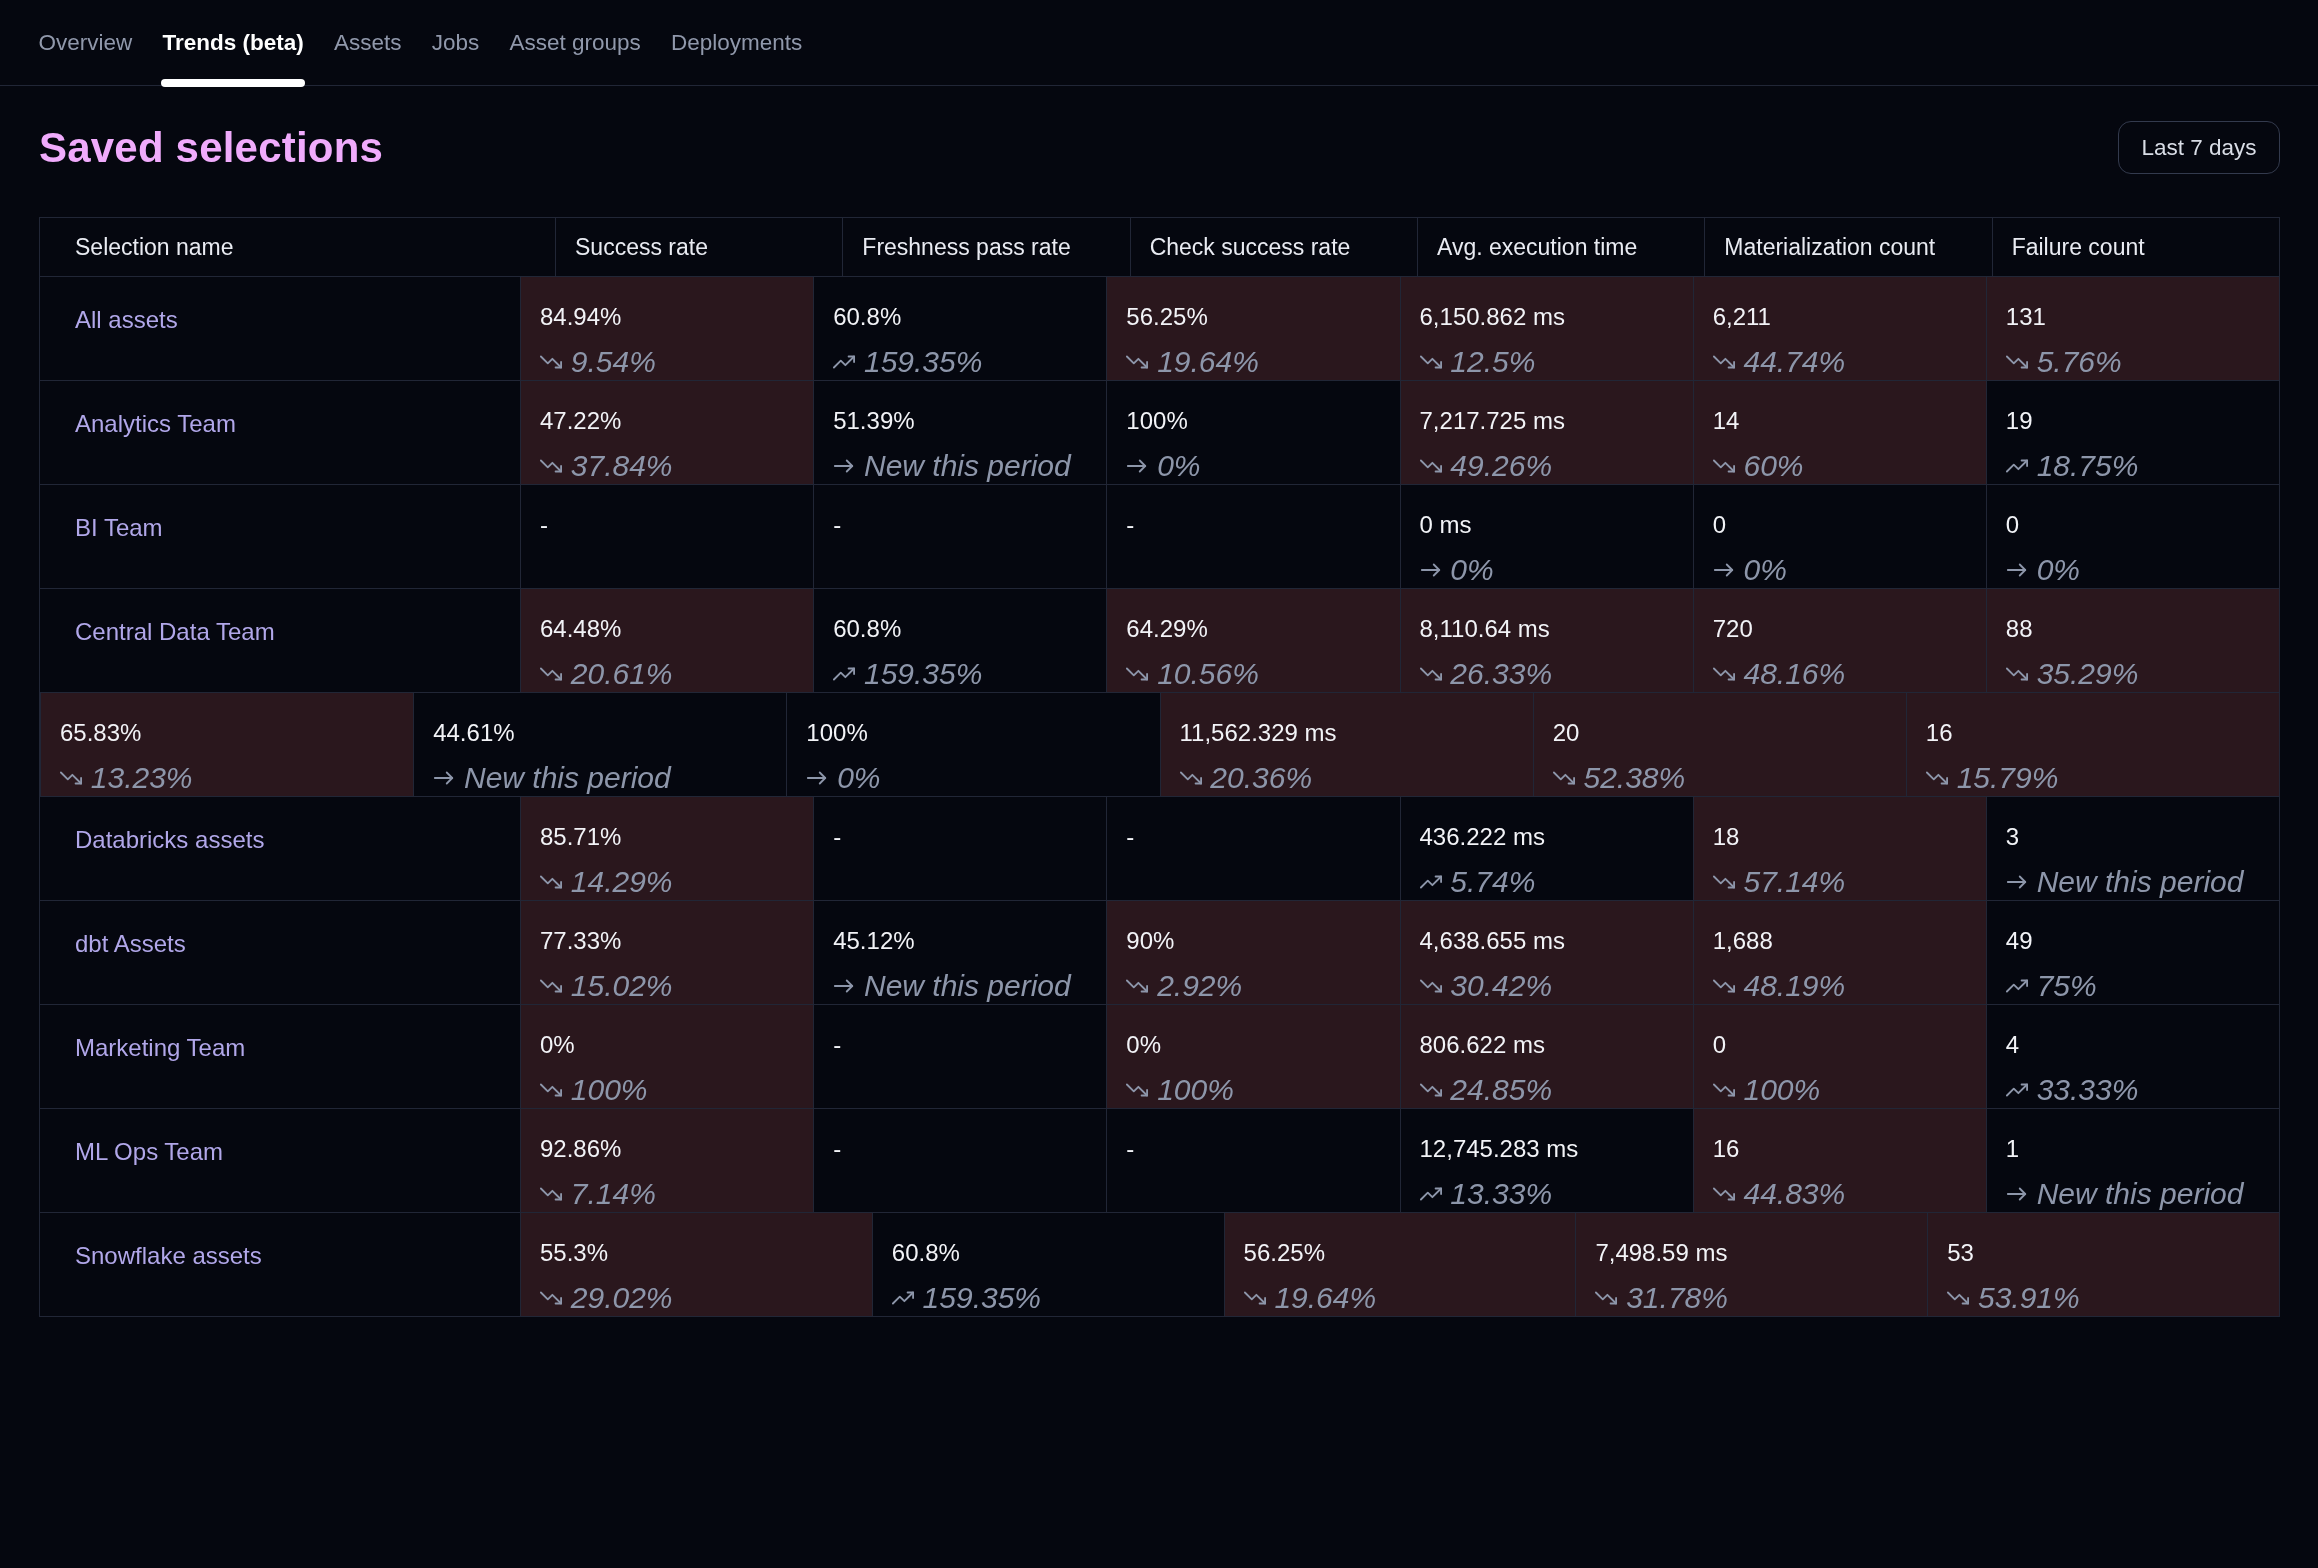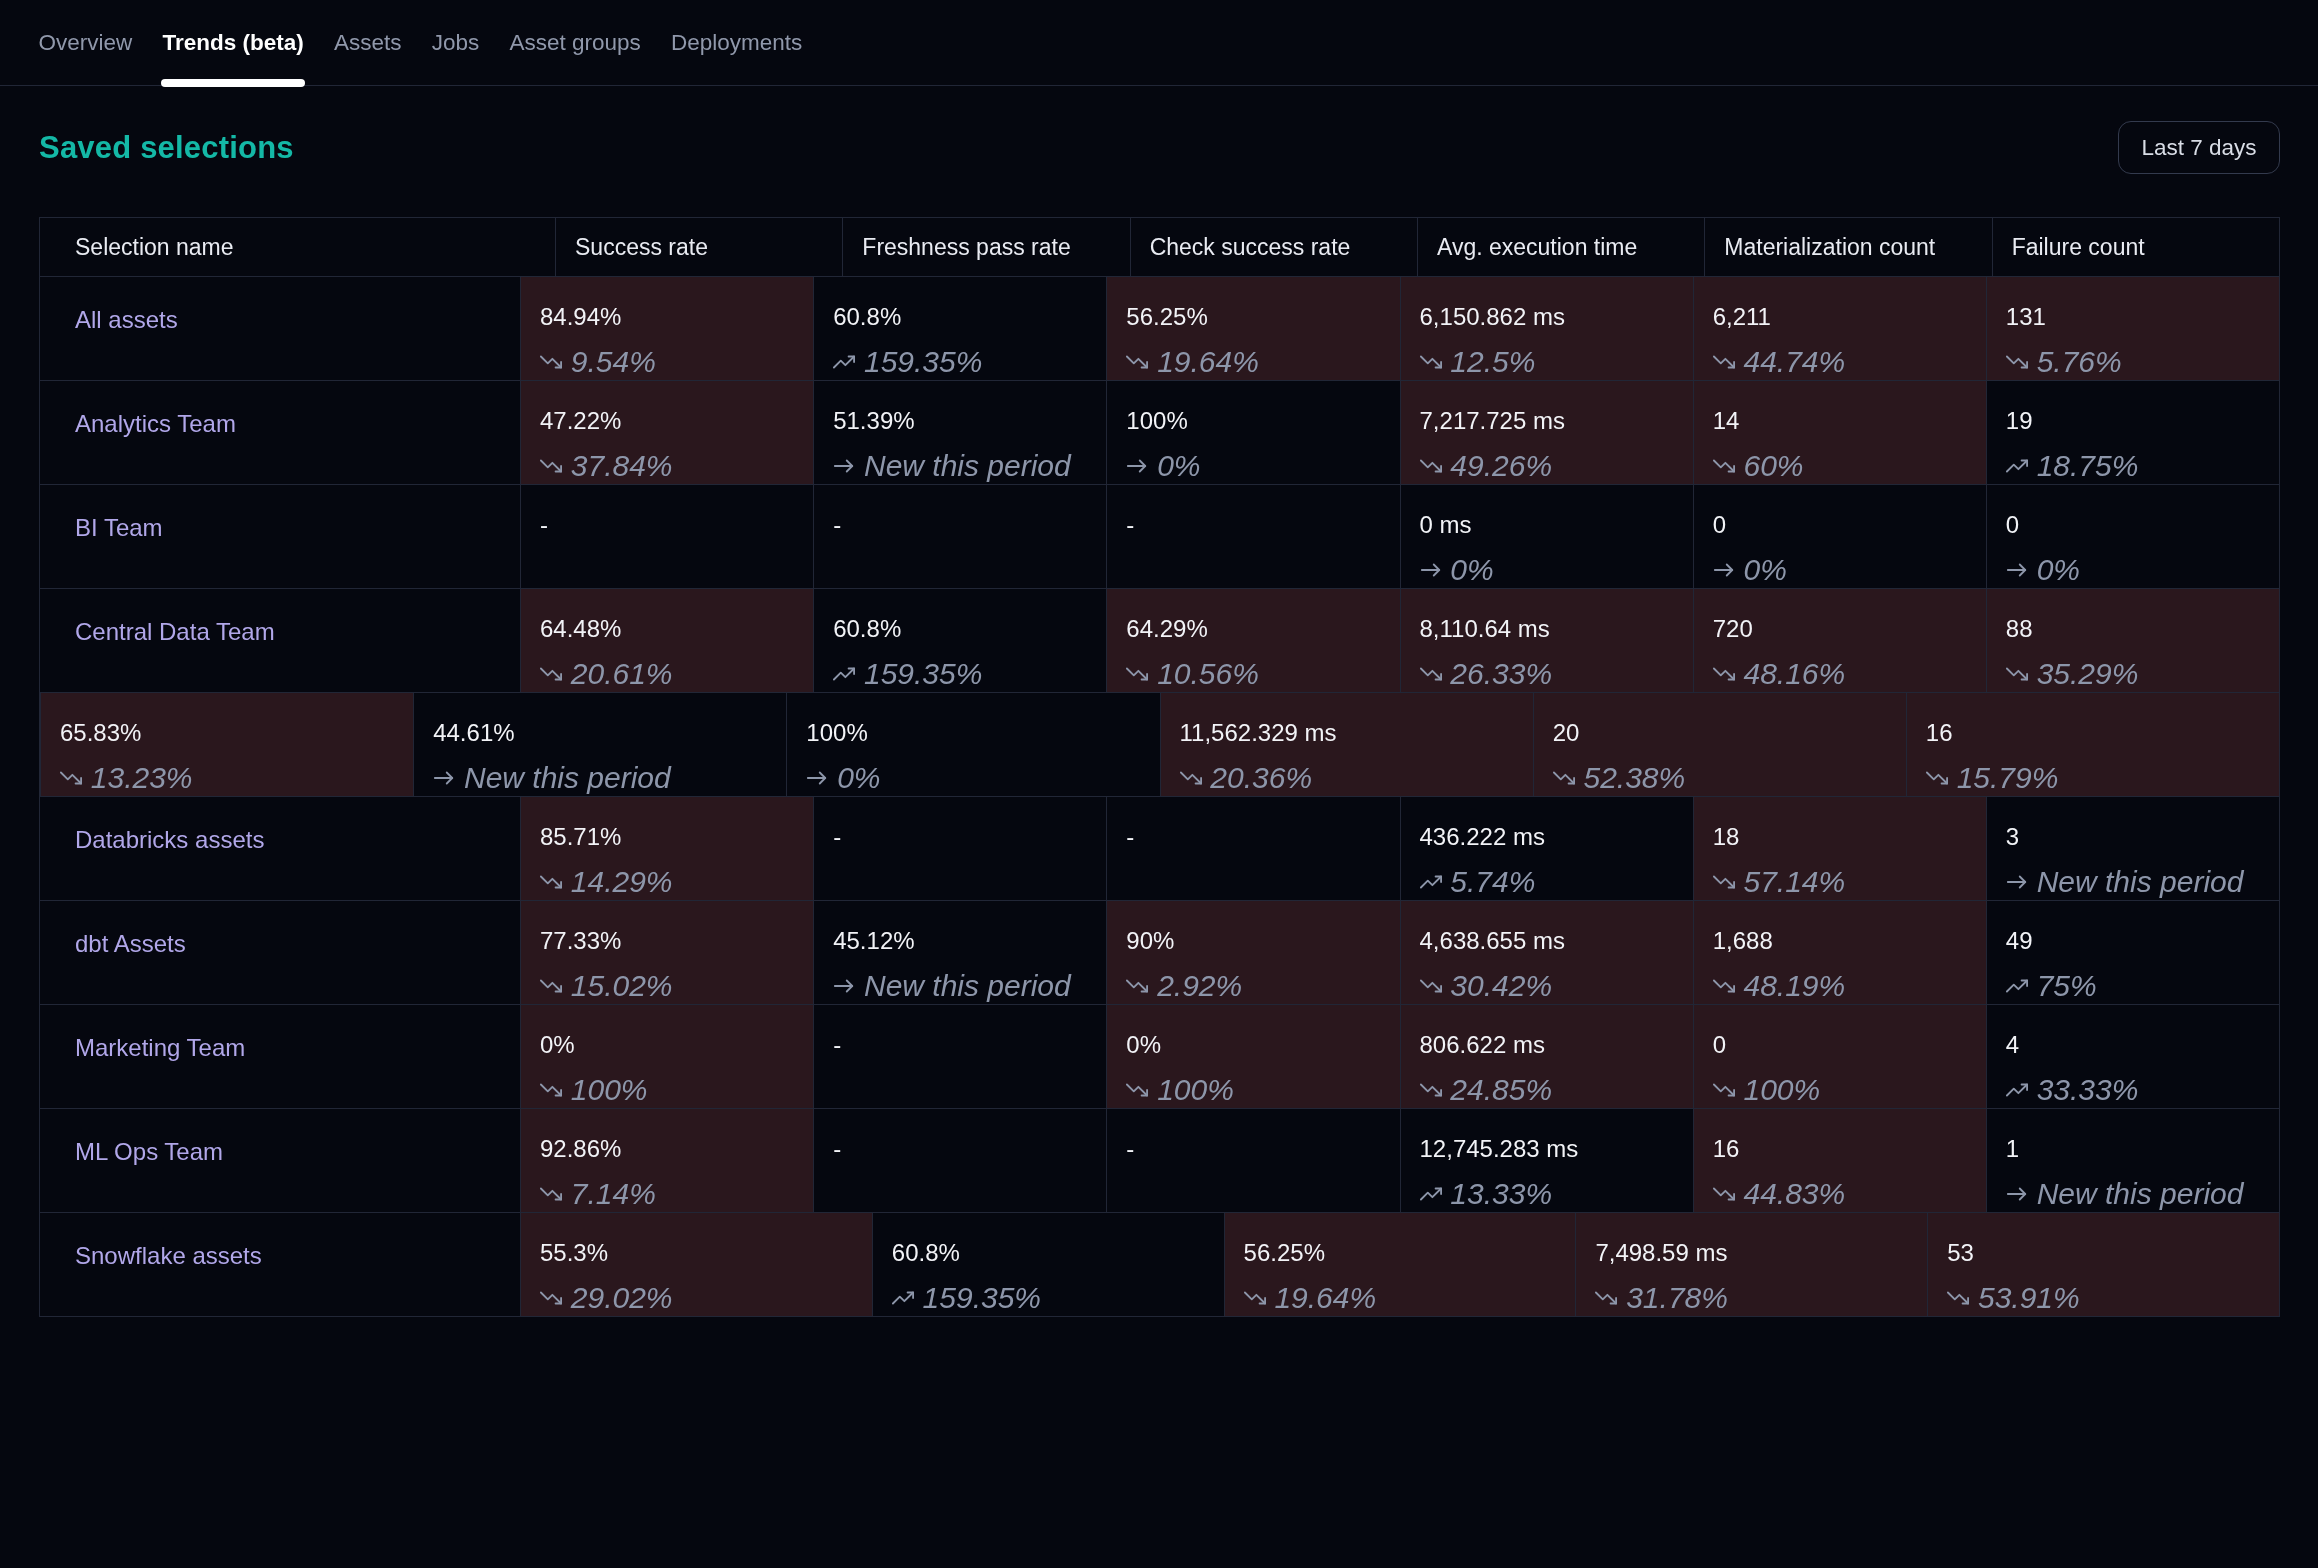--- a/index.html
+++ b/index.html
@@ -51,23 +51,23 @@
 
   
   .page { padding: 0 39px; }
   .page-head {
     display: flex;
     justify-content: space-between;
     align-items: center;
     margin-top: 35px;
   }
   .page-title {
-    font-size: 31px;
+    font-size: 42px;
     font-weight: 700;
-    color: #14b8a6;
+    color: #f0abfc;
     margin: 0;
     letter-spacing: 0.2px;
   }
   .range-btn {
     font-family: inherit;
     font-size: 22.5px;
     color: var(--button-text, #D9DDE6);
     background: transparent;
     border: 1.6px solid var(--button-border, #333A4D);
     border-radius: 13px;

